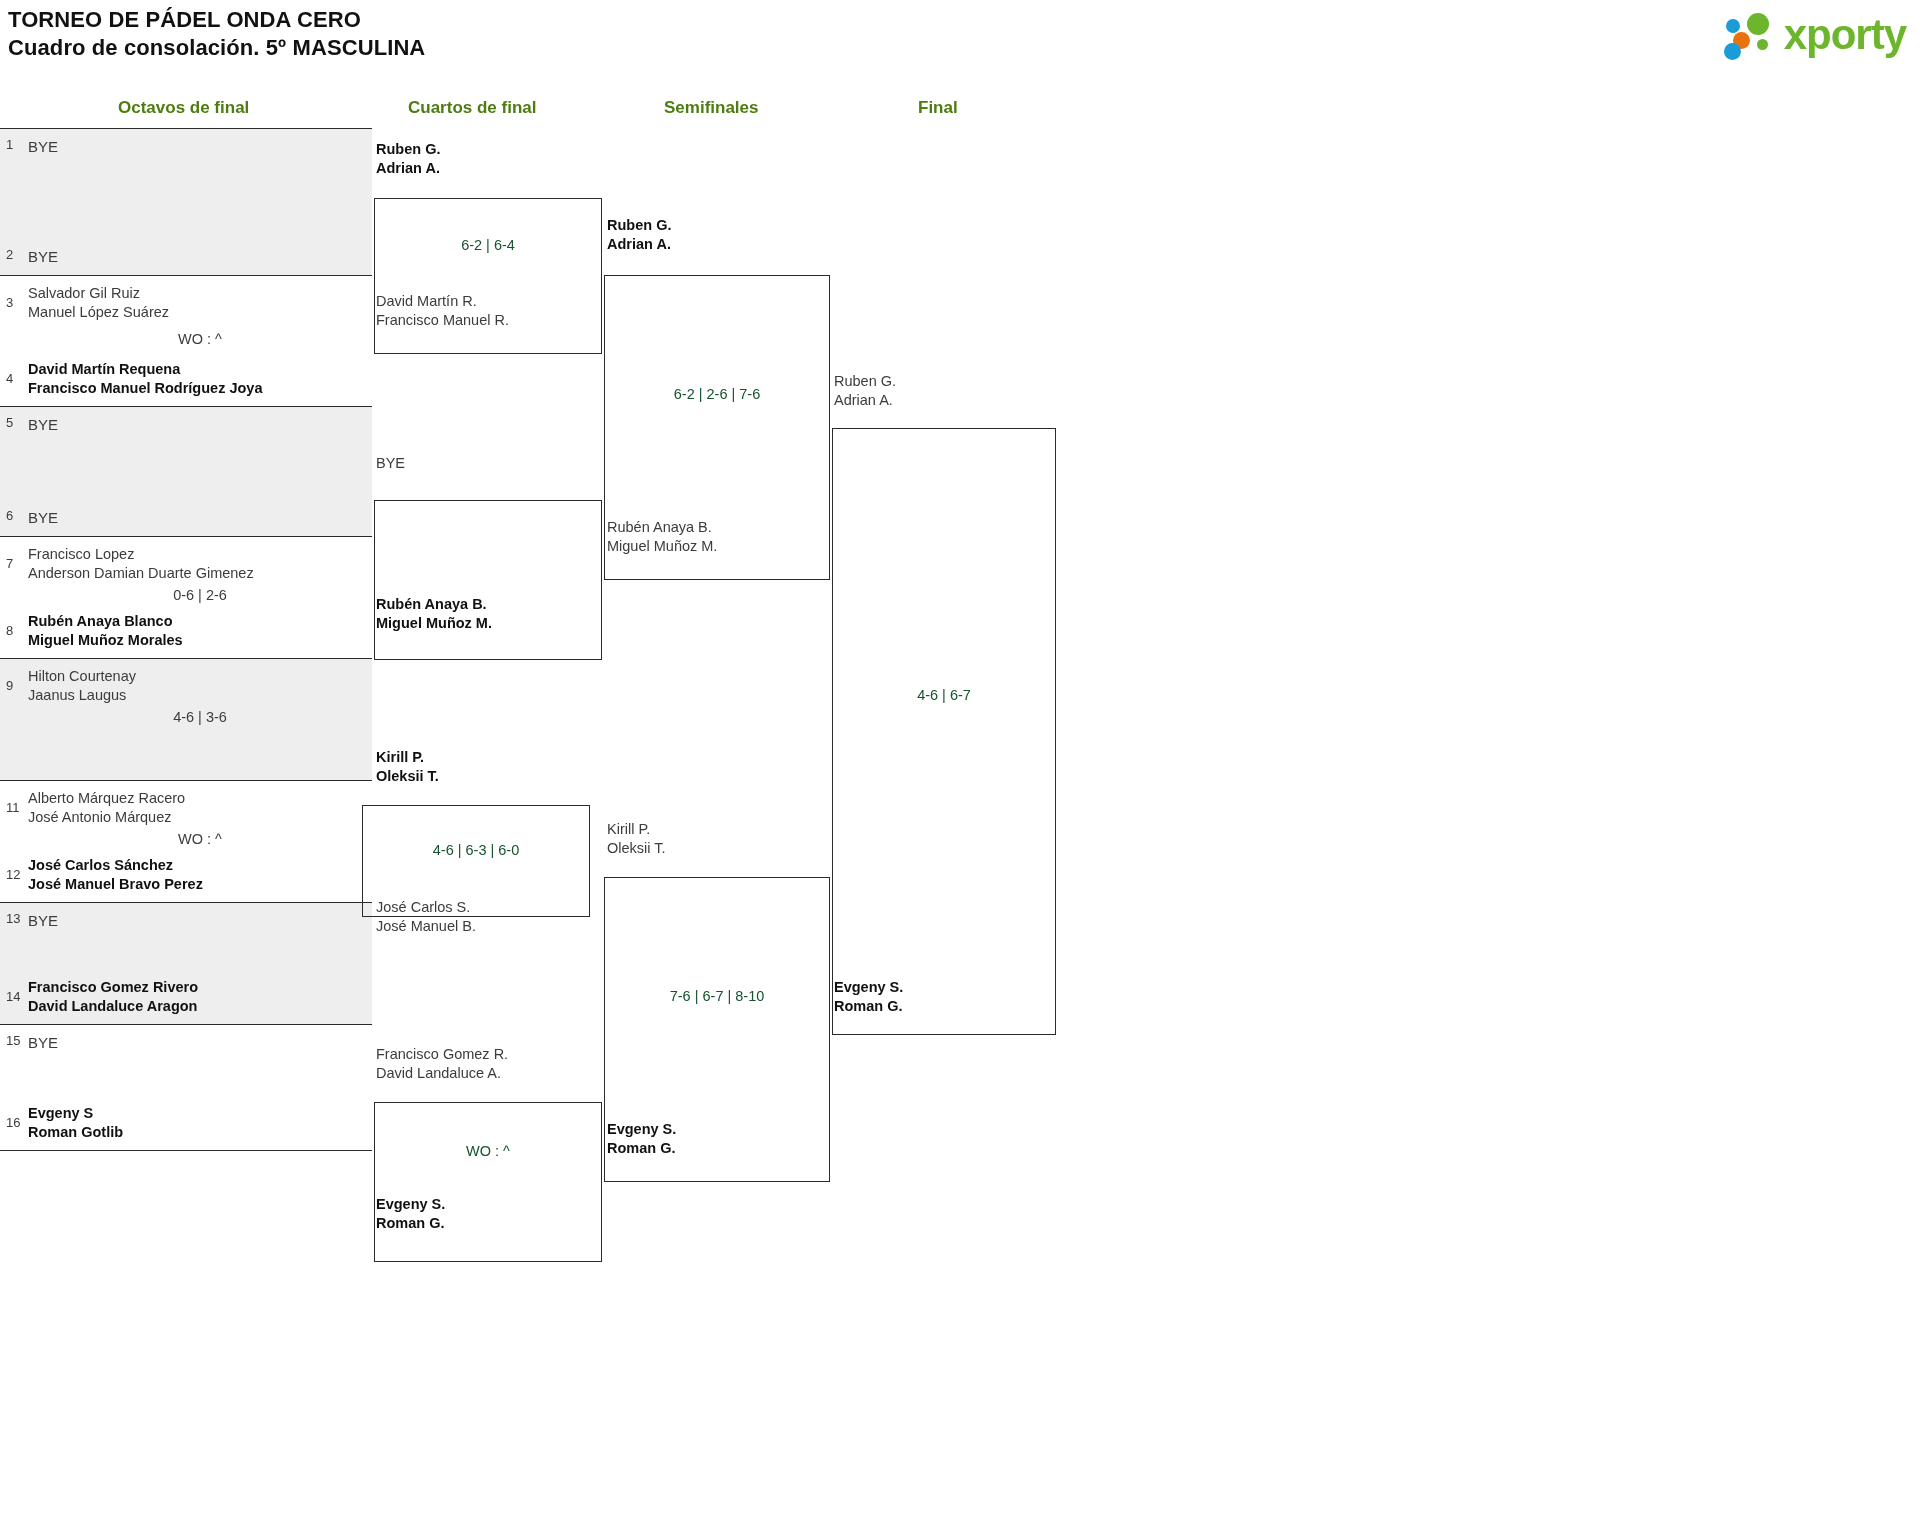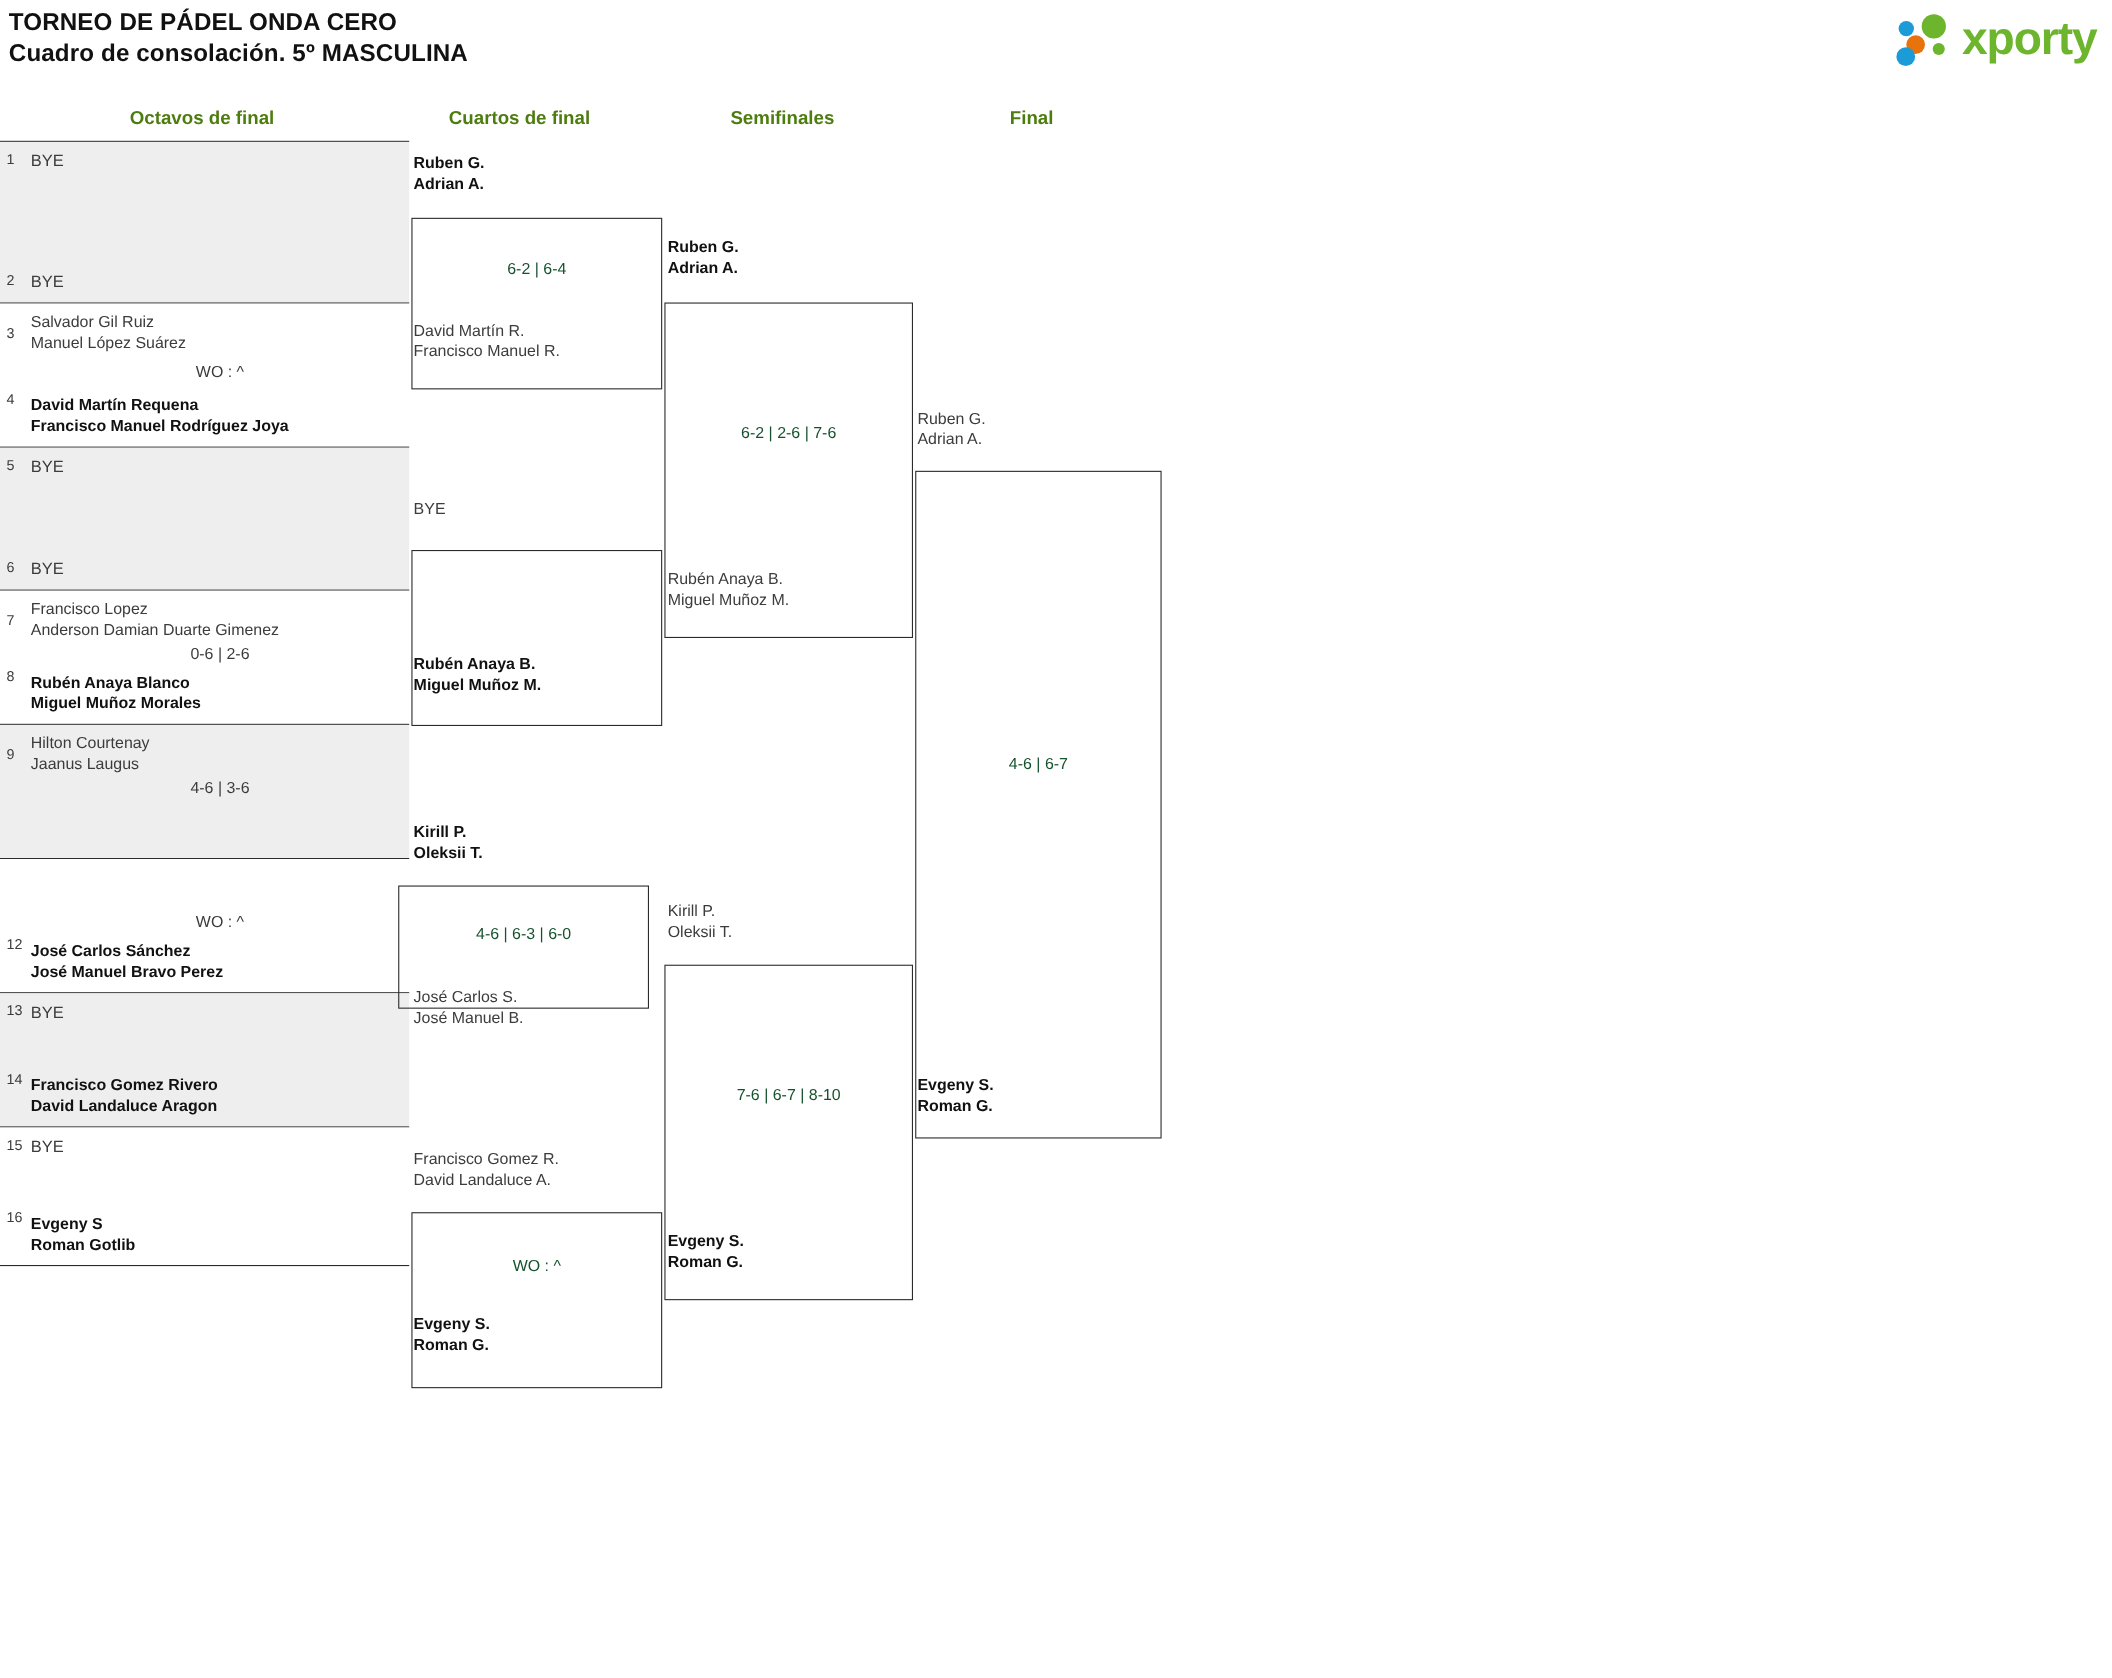--- a/index.html
+++ b/index.html
@@ -108,21 +108,20 @@
   .r1-slot.bye .seed { padding-top: 0px; }
   .team-names {
     font-size: 14.5px;
     line-height: 19px;
     color: #3c3c3c;
     white-space: nowrap;
   }
   .team-names.winner {
     color: #111111;
     font-weight: 700;
-    margin-top: 16px;
   }
   .team-names .bye-text {
     font-size: 15px;
     color: #3c3c3c;
   }
   .r1-score {
     position: absolute;
     left: 0;
     width: 100%;
     text-align: center;
@@ -253,20 +252,27 @@
       <span class="seed">9</span>
       <span class="team-names">
         <div>Hilton Courtenay</div>
         <div>Jaanus Laugus</div>
       </span>
     </div>
     <div class="r1-score" style="top:50px;">4-6 | 3-6</div>
   </div>
 
   <div class="r1-match plain" style="height:122px;">
+    <div class="r1-slot top">
+      <span class="seed">11</span>
+      <span class="team-names">
+        <div>Alberto Márquez Racero</div>
+        <div>José Antonio Márquez</div>
+      </span>
+    </div>
     <div class="r1-score" style="top:50px;">WO : ^</div>
     <div class="r1-slot bottom">
       <span class="seed">12</span>
       <span class="team-names winner">
         <div>José Carlos Sánchez</div>
         <div>José Manuel Bravo Perez</div>
       </span>
     </div>
   </div>
 

